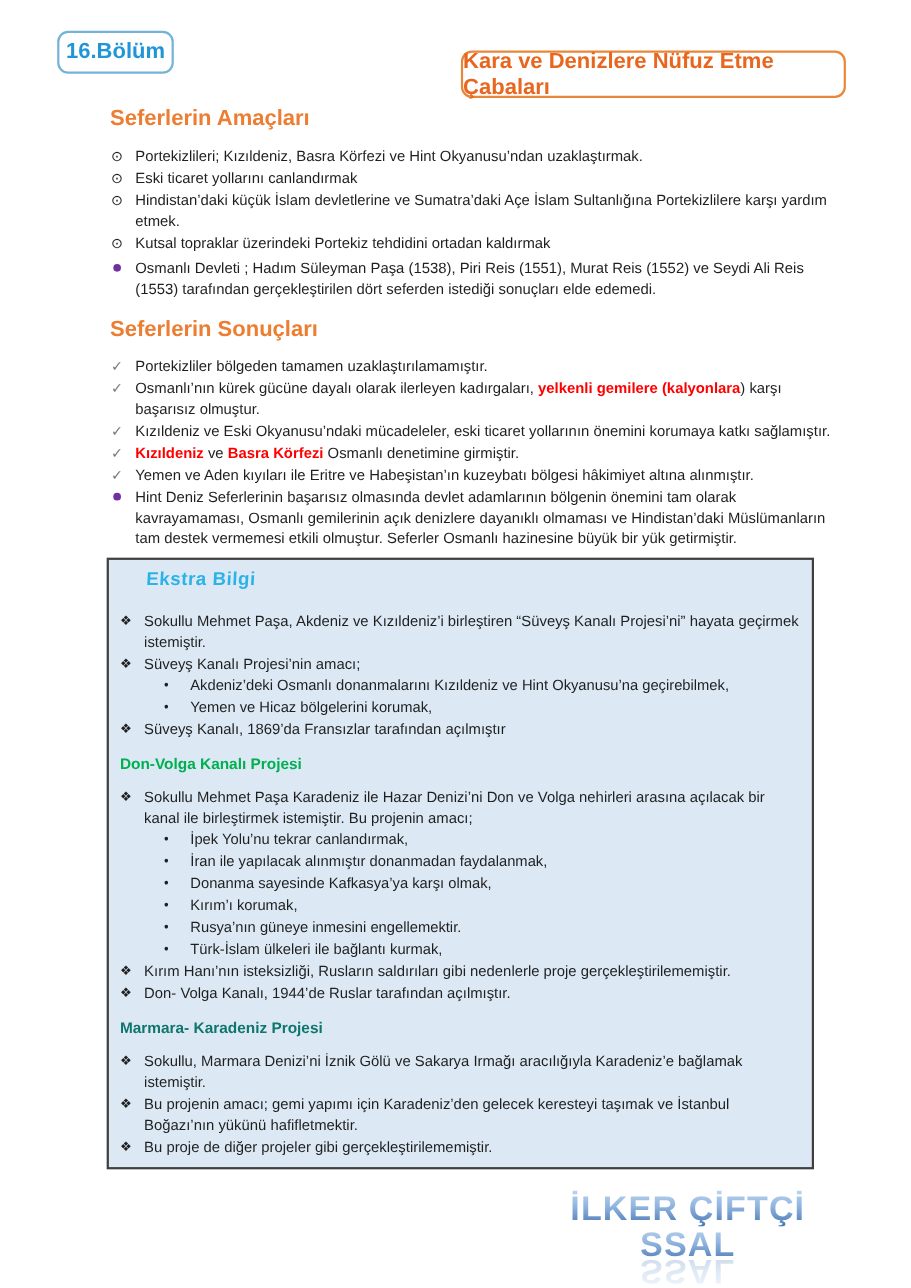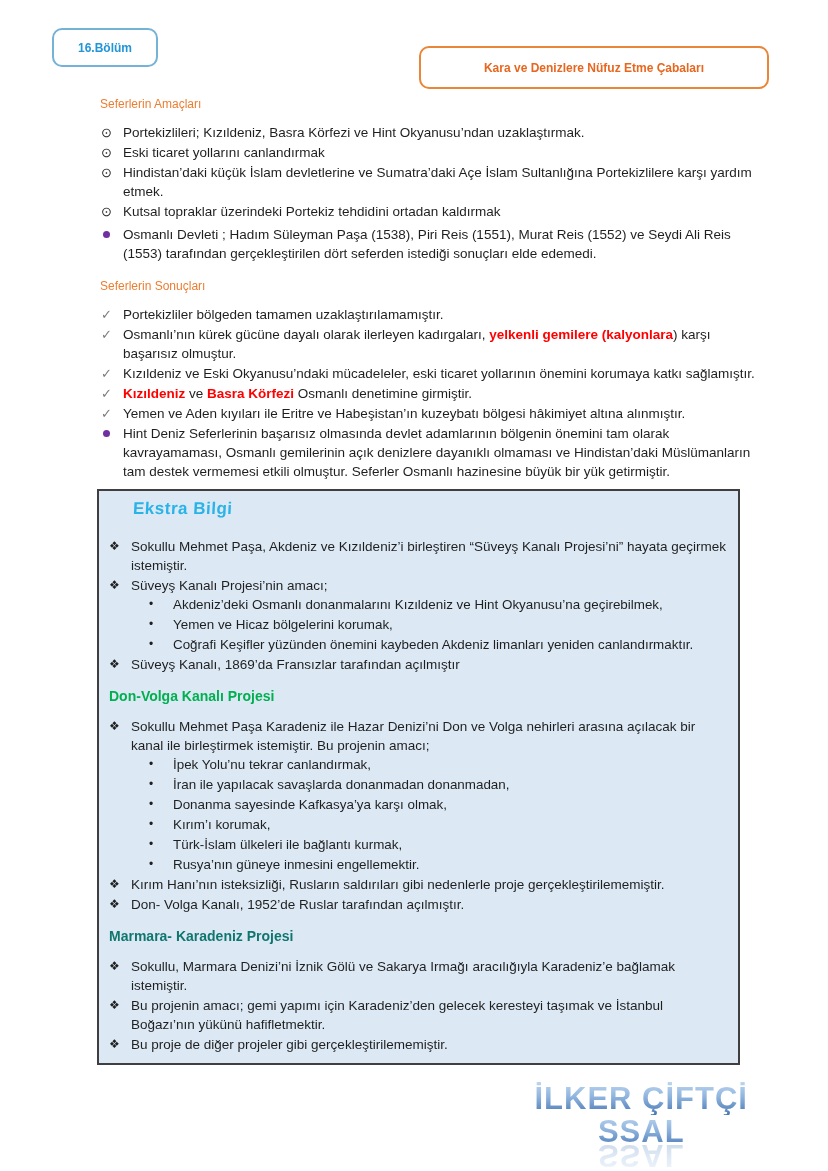--- a/index.html
+++ b/index.html
@@ -4,30 +4,30 @@
 <style>
   html,body { margin:0; padding:0; background:#ffffff; }
   .page {
     position:relative; width:828px; height:1171px; background:#ffffff;
     font-family:"Liberation Sans", sans-serif; color:#1f1f1f; overflow:hidden;
   }
 
   
   .badge {
     position:absolute; display:flex; align-items:center; justify-content:center;
-    font-weight:bold; font-size:12px; border-radius:10px; background:#fff;
+    font-weight:bold; font-size:20px; border-radius:10px; background:#fff;
   }
   .badge-chapter { left:52px; top:28px; width:102px; height:35px;
     border:2px solid #74b2d8; color:#2095d8; }
   .badge-title { left:419px; top:26px; width:346px; height:39px;
     border:2px solid #e8873a; color:#e8661e;margin-top:20px; }
 
   
   .content { position:absolute; left:100px; top:97px; width:666px; }
-  .sec-head { font-size:12px; font-weight:normal; margin:0 0 12px 0; }
+  .sec-head { font-size:20px; font-weight:bold; margin:0 0 12px 0; }
   .orange { color:#ED7D31; }
   .green  { color:#00B050; }
   .dark   { color:#0f766e; }
 
   ul { list-style:none; margin:0; padding:0; font-size:13.5px; line-height:19px; }
   li { position:relative; margin:0 0 1px 0; }
 
   ul.b-circle li { padding-left:23px; }
   ul.b-circle li::before { content:"⊙"; position:absolute; left:1px; top:0; font-size:13px; color:#1f1f1f; }
 
@@ -58,21 +58,21 @@
   }
   .extra-title {
     color:#2bb3e8; font-weight:bold; font-size:17px; letter-spacing:0.5px;
     margin:2px 0 18px 24px; transform:skewX(-3deg); display:inline-block;
   }
   .box-head { font-size:14px; font-weight:bold; margin:14px 0 13px 0; }
   .box-head.first { margin-top:0; }
 
   
   .footer {
-    position:absolute; right:80px; bottom:2px; text-align:center;
+    position:absolute; right:96px; bottom:2px; text-align:center;
     font-weight:bold; letter-spacing:1px; line-height:33px; font-size:31px;
   }
   .wordart { color:#7da3d4; }
   @supports ((-webkit-background-clip:text) or (background-clip:text)) {
     .wordart {
       background:linear-gradient(#bdd6ef 0%, #8fb4de 45%, #4a78b4 100%);
       -webkit-background-clip:text; background-clip:text; color:transparent;
     }
   }
   .reflection { transform:scaleY(-1); opacity:0.28; margin-top:-7px; line-height:28px; }
@@ -117,41 +117,40 @@
     <div class="extra-box">
       <div class="extra-title">Ekstra Bilgi</div>
 
       <ul class="b-diamond">
         <li>Sokullu Mehmet Paşa, Akdeniz ve Kızıldeniz’i birleştiren “Süveyş Kanalı Projesi’ni” hayata geçirmek istemiştir.</li>
         <li>
           <span>Süveyş Kanalı Projesi’nin amacı;</span>
           <ul class="b-dot">
             <li>Akdeniz’deki Osmanlı donanmalarını Kızıldeniz ve Hint Okyanusu’na geçirebilmek,</li>
             <li>Yemen ve Hicaz bölgelerini korumak,</li>
-            <li>Coğrafi Keşifler yüzünden önemini kaybeden Akdeniz limanları yeniden canlandırmaktır.</li>
           </ul>
         </li>
         <li>Süveyş Kanalı, 1869’da Fransızlar tarafından açılmıştır</li>
       </ul>
 
       <div class="box-head green">Don-Volga Kanalı Projesi</div>
       <ul class="b-diamond">
         <li>
           <span>Sokullu Mehmet Paşa Karadeniz ile Hazar Denizi’ni Don ve Volga nehirleri arasına açılacak bir kanal ile birleştirmek istemiştir. Bu projenin amacı;</span>
           <ul class="b-dot">
             <li>İpek Yolu’nu tekrar canlandırmak,</li>
-            <li>İran ile yapılacak savaşlarda donanmadan donanmadan,</li>
+            <li>İran ile yapılacak alınmıştır donanmadan faydalanmak,</li>
             <li>Donanma sayesinde Kafkasya’ya karşı olmak,</li>
             <li>Kırım’ı korumak,</li>
+            <li>Rusya’nın güneye inmesini engellemektir.</li>
             <li>Türk-İslam ülkeleri ile bağlantı kurmak,</li>
-            <li>Rusya’nın güneye inmesini engellemektir.</li>
           </ul>
         </li>
         <li>Kırım Hanı’nın isteksizliği, Rusların saldırıları gibi nedenlerle proje gerçekleştirilememiştir.</li>
-        <li>Don- Volga Kanalı, 1952’de Ruslar tarafından açılmıştır.</li>
+        <li>Don- Volga Kanalı, 1944’de Ruslar tarafından açılmıştır.</li>
       </ul>
 
       <div class="box-head dark">Marmara- Karadeniz Projesi</div>
       <ul class="b-diamond">
         <li>Sokullu, Marmara Denizi’ni İznik Gölü ve Sakarya Irmağı aracılığıyla Karadeniz’e bağlamak istemiştir.</li>
         <li>Bu projenin amacı; gemi yapımı için Karadeniz’den gelecek keresteyi taşımak ve İstanbul Boğazı’nın yükünü hafifletmektir.</li>
         <li>Bu proje de diğer projeler gibi gerçekleştirilememiştir.</li>
       </ul>
     </div>
   </div>

